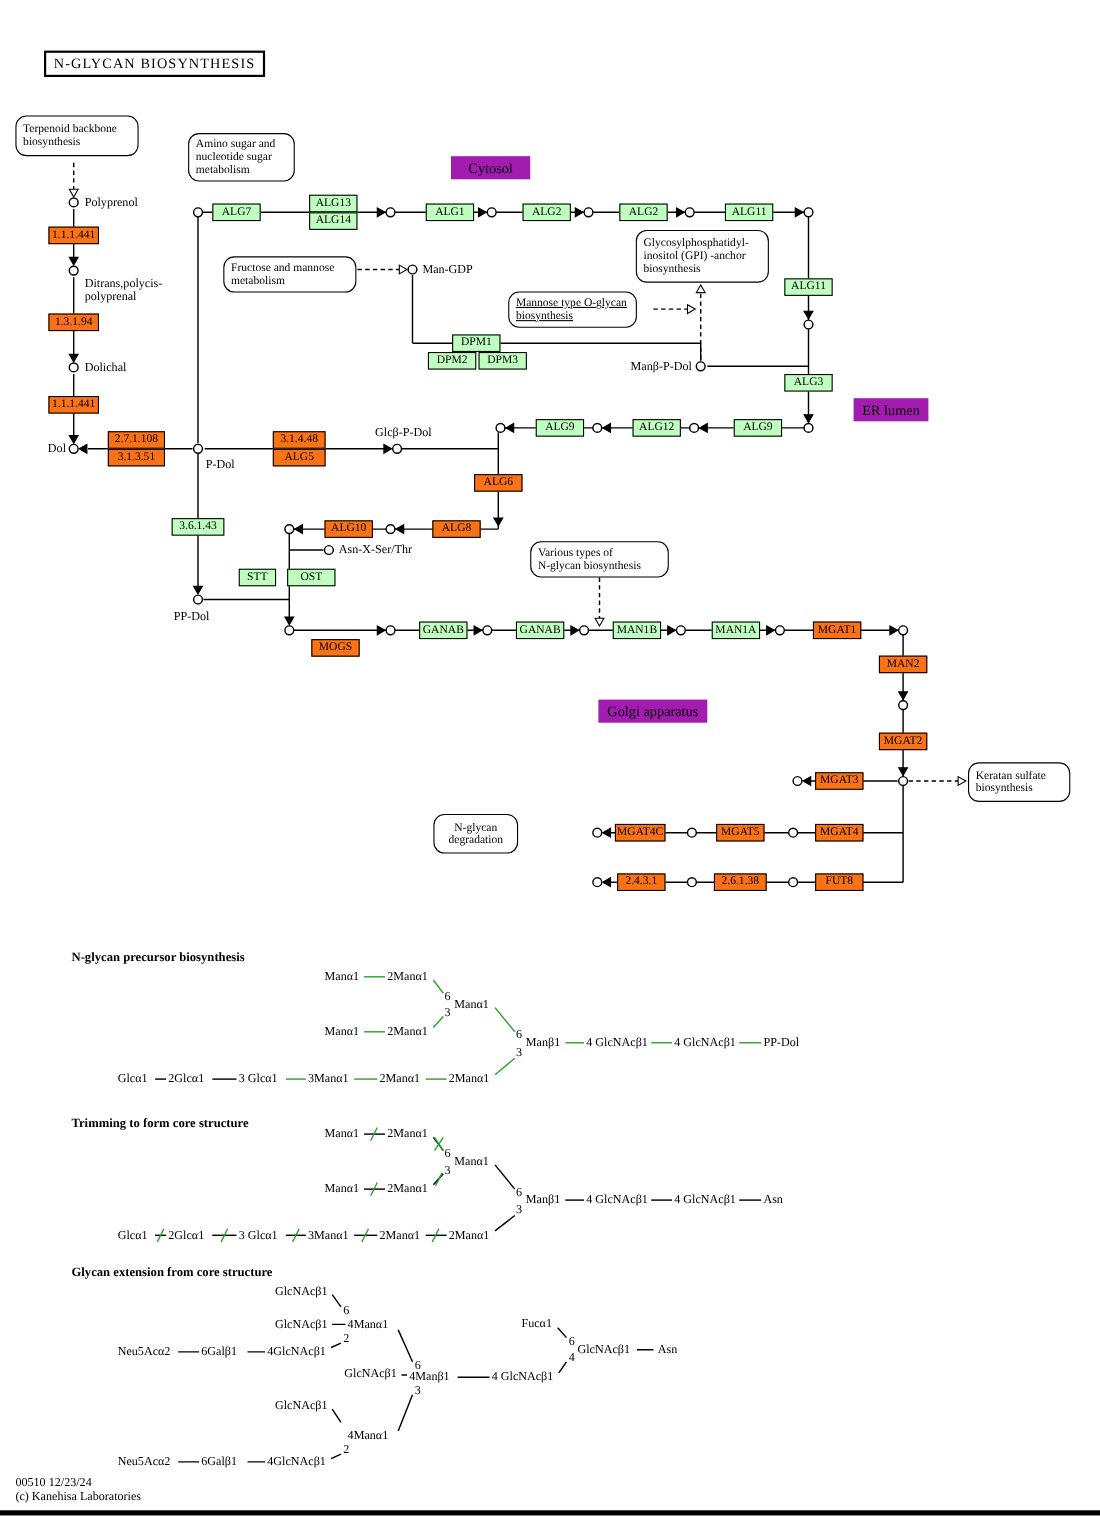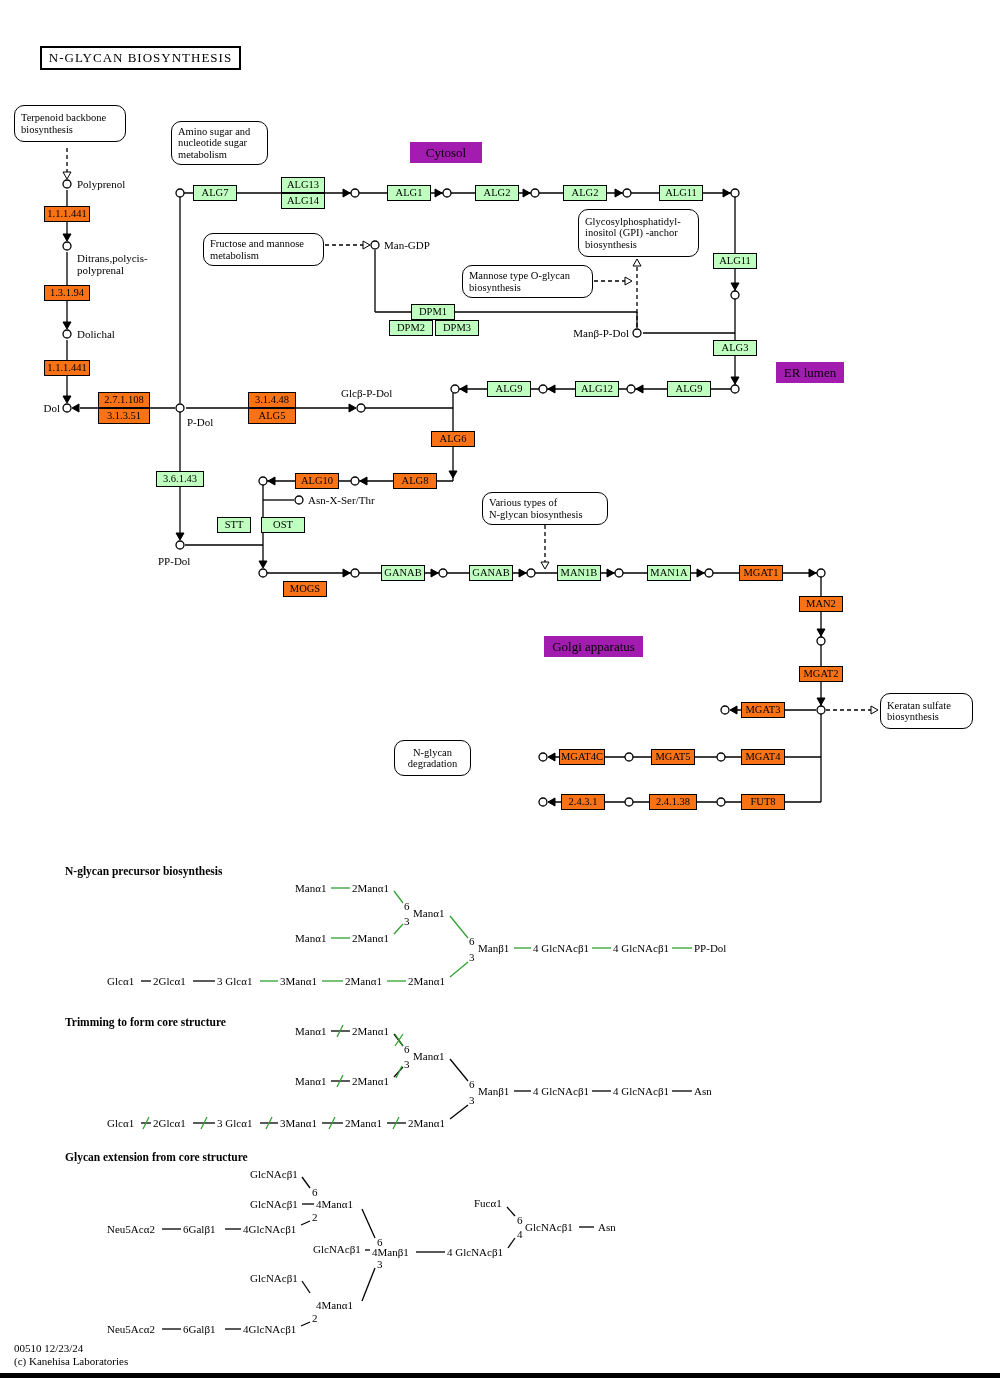--- a/index.html
+++ b/index.html
@@ -226,33 +226,33 @@
       <div class="enzyme green" style="left: 557px; top: 565px; width: 44px; height: 16px;">MAN1B</div>
       <div class="enzyme green" style="left: 647px; top: 565px; width: 44px; height: 16px;">MAN1A</div>
       <div class="enzyme" style="left: 739px; top: 565px; width: 44px; height: 16px;">MGAT1</div>
       <div class="enzyme" style="left: 799px; top: 596px; width: 44px; height: 16px;">MAN2</div>
       <div class="enzyme" style="left: 799px; top: 666px; width: 44px; height: 16px;">MGAT2</div>
       <div class="enzyme" style="left: 741px; top: 702px; width: 44px; height: 16px;">MGAT3</div>
       <div class="enzyme" style="left: 559px; top: 749px; width: 46px; height: 16px;">MGAT4C</div>
       <div class="enzyme" style="left: 651px; top: 749px; width: 44px; height: 16px;">MGAT5</div>
       <div class="enzyme" style="left: 741px; top: 749px; width: 44px; height: 16px;">MGAT4</div>
       <div class="enzyme" style="left: 561px; top: 794px; width: 44px; height: 16px;">2.4.3.1</div>
-      <div class="enzyme" style="left: 649px; top: 794px; width: 48px; height: 16px;">2.4.1.38</div>
+      <div class="enzyme" style="left: 649px; top: 794px; width: 48px; height: 16px;">2.6.1.38</div>
       <div class="enzyme" style="left: 741px; top: 794px; width: 44px; height: 16px;">FUT8</div>
       <div class="reflink" style="left: 14px; top: 105px; width: 112px; height: 37px;">Terpenoid backbone
 biosynthesis</div>
       <div class="reflink" style="left: 171px; top: 121px; width: 97px; height: 44px;">Amino sugar and
 nucleotide sugar
 metabolism</div>
       <div class="reflink" style="left: 203px; top: 233px; width: 121px; height: 33px;">Fructose and mannose
 metabolism</div>
       <div class="reflink" style="left: 578px; top: 209px; width: 121px; height: 48px;">Glycosylphosphatidyl-
 inositol (GPI) -anchor
 biosynthesis</div>
-      <div class="reflink" style="left: 462px; top: 265px; width: 131px; height: 33px;">Mannose type O-glycan
+      <div class="reflink" style="left: 462px; top: 265px; width: 117px; height: 33px; text-decoration: underline;">Mannose type O-glycan
 biosynthesis</div>
       <div class="reflink" style="left: 482px; top: 492px; width: 126px; height: 33px;">Various types of
 N-glycan biosynthesis</div>
       <div class="reflink" style="left: 880px; top: 693px; width: 93px; height: 36px;">Keratan sulfate
 biosynthesis</div>
       <div class="reflink center" style="left: 394px; top: 740px; width: 77px; height: 36px;">N-glycan
 degradation</div>
       <div class="compartment" style="left: 410px; top: 142px; width: 72px; height: 21px;">Cytosol</div>
       <div class="compartment" style="left: 776px; top: 362px; width: 68px; height: 21px;">ER lumen</div>
       <div class="compartment" style="left: 544px; top: 636px; width: 99px; height: 21px;">Golgi apparatus</div>

